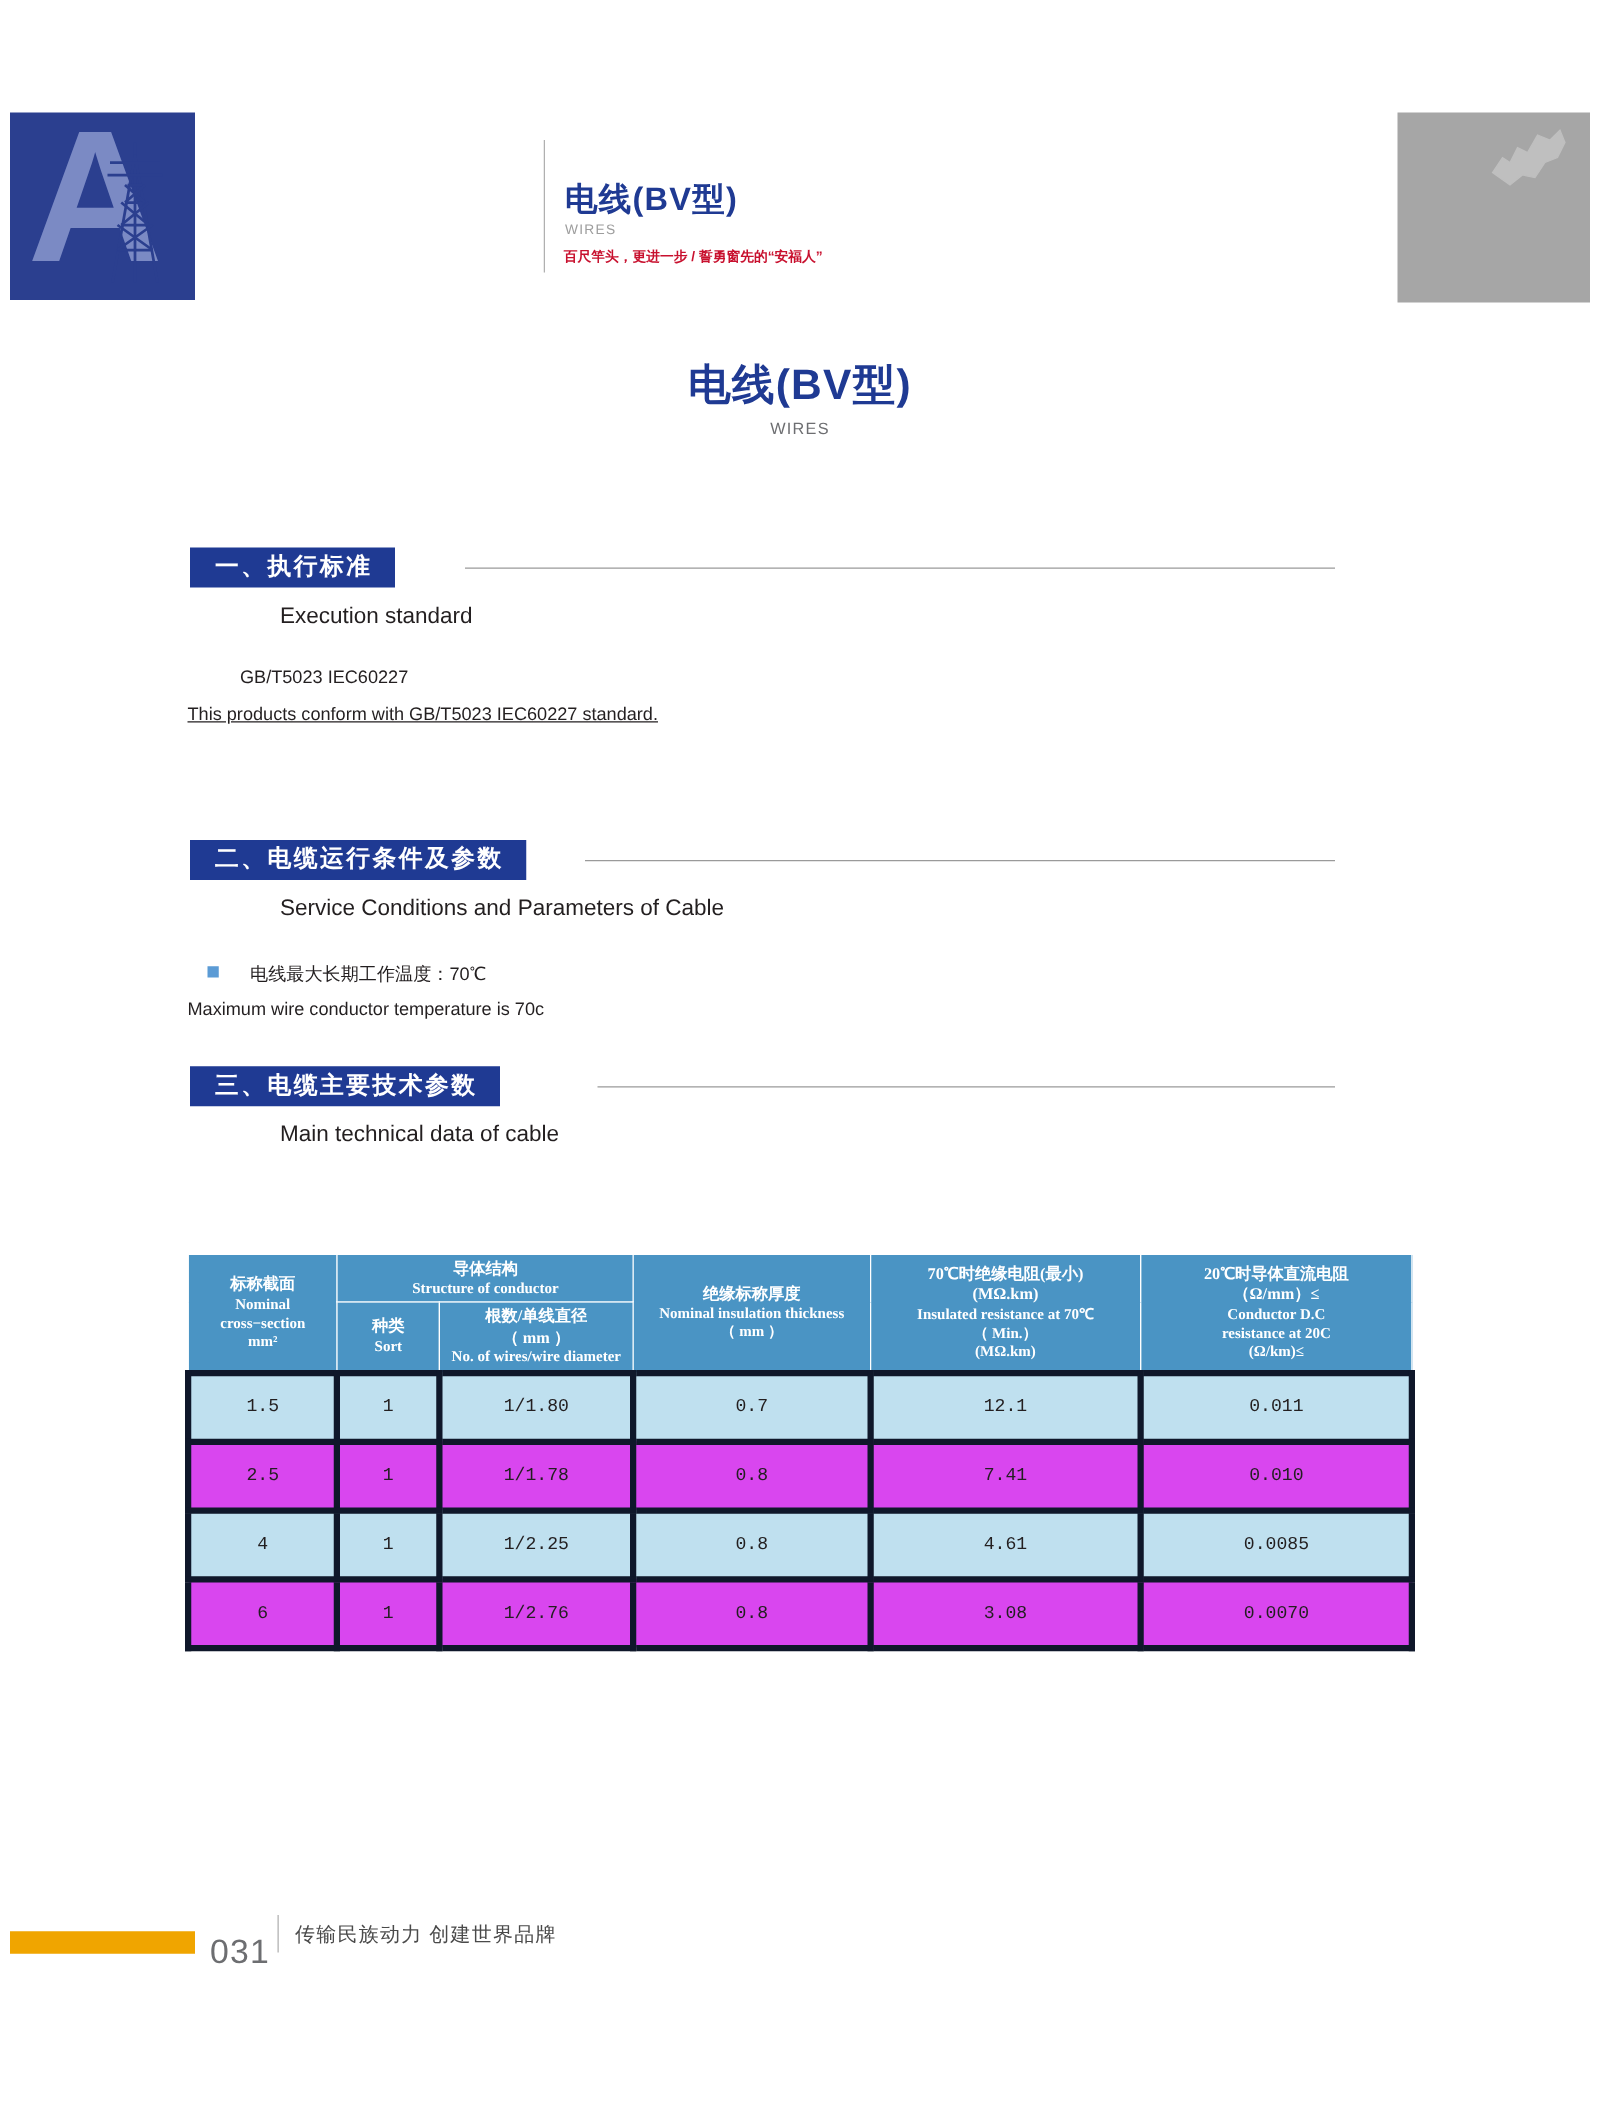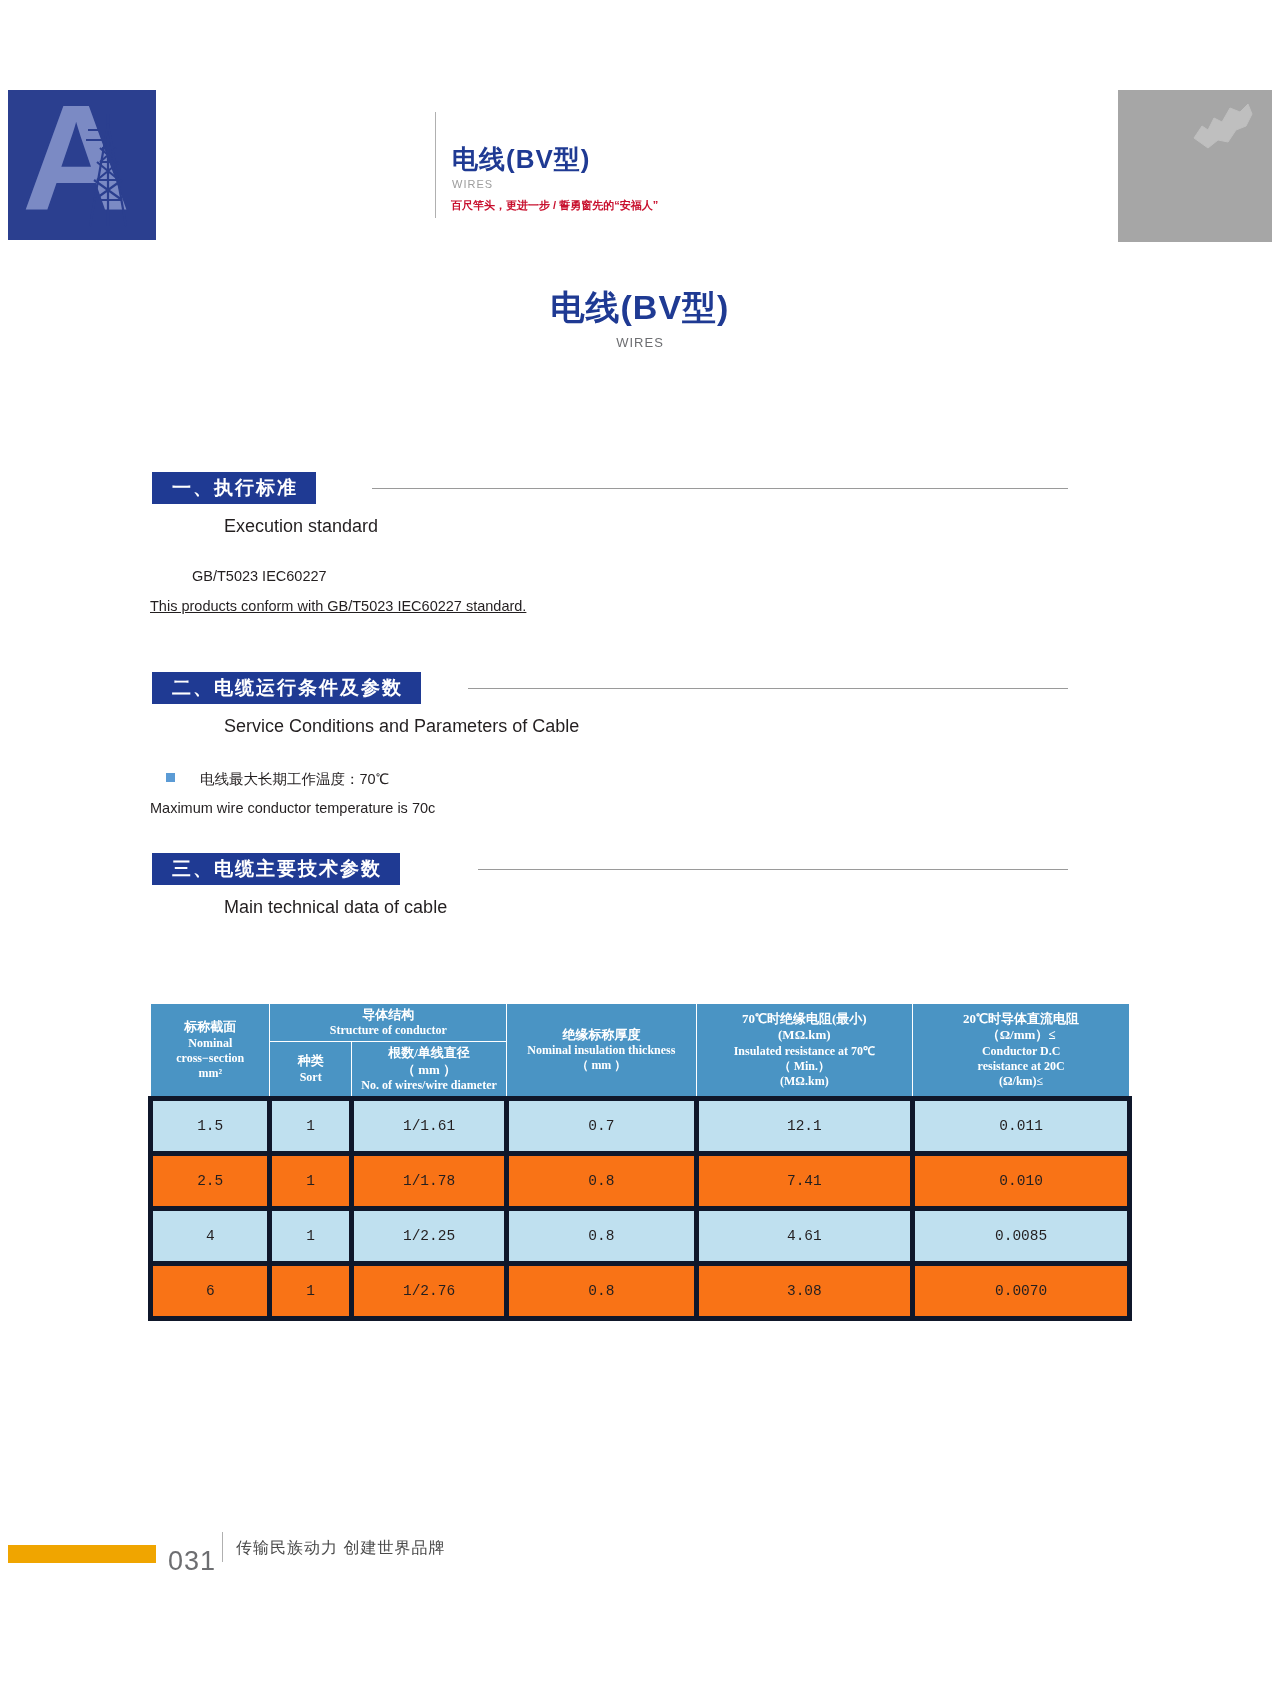--- a/index.html
+++ b/index.html
@@ -215,21 +215,21 @@
   }
   .tbl td {
     border: 5px solid #0f172a;
     font-size: 14.5px;
     text-align: center;
     height: 48px;
     color: #231f20;
     font-family: Liberation Mono, monospace;
   }
   .tbl tr.r-odd td { background: #bfe0ef; }
-  .tbl tr.r-even td { background: #f97316; }
+  .tbl tr.r-even td { background: #d946ef; }
 
   
   .footer-bar {
     position: absolute;
     left: 8px;
     top: 1545px;
     width: 148px;
     height: 18px;
     background: #f0a500;
   }
@@ -284,21 +284,21 @@
   <div class="header-gray-box">
     <svg class="map" viewBox="0 0 70 60">
       <path d="M6 42 L14 30 L20 34 L26 22 L34 26 L42 12 L52 16 L60 8 L64 18 L58 30 L48 34 L40 46 L30 44 L20 52 Z" fill="#bfbfbf" stroke="#bfbfbf" stroke-width="1"></path>
     </svg>
   </div>
 </div>
 
 <div class="page-title">电线(BV型)</div>
 <div class="page-subtitle">WIRES</div>
 
-<div class="section" style="top:438px;margin-top:34px;">
+<div class="section" style="top:438px;">
   <div class="sec-bar-wrap">
     <div class="sec-bar">一、执行标准</div>
     <div class="sec-rule" style="left:372px;"></div>
   </div>
   <div class="sec-sub" style="top:44px;">Execution standard</div>
   <div class="sec-body" style="left:192px; top:96px;">GB/T5023  IEC60227</div>
   <div class="sec-body" style="left:150px; top:126px;text-decoration:underline;">This products conform with GB/T5023  IEC60227 standard.</div>
 </div>
 
 <div class="section" style="top:672px;">
@@ -363,21 +363,21 @@
         <div>根数/单线直径</div>
         <div>（ mm ）</div>
         <div class="en">No. of wires/wire diameter</div>
       </th>
     </tr>
   </thead>
   <tbody>
     <tr class="r-odd">
       <td>1.5</td>
       <td>1</td>
-      <td>1/1.61</td>
+      <td>1/1.80</td>
       <td>0.7</td>
       <td>12.1</td>
       <td>0.011</td>
     </tr>
     <tr class="r-even">
       <td>2.5</td>
       <td>1</td>
       <td>1/1.78</td>
       <td>0.8</td>
       <td>7.41</td>

